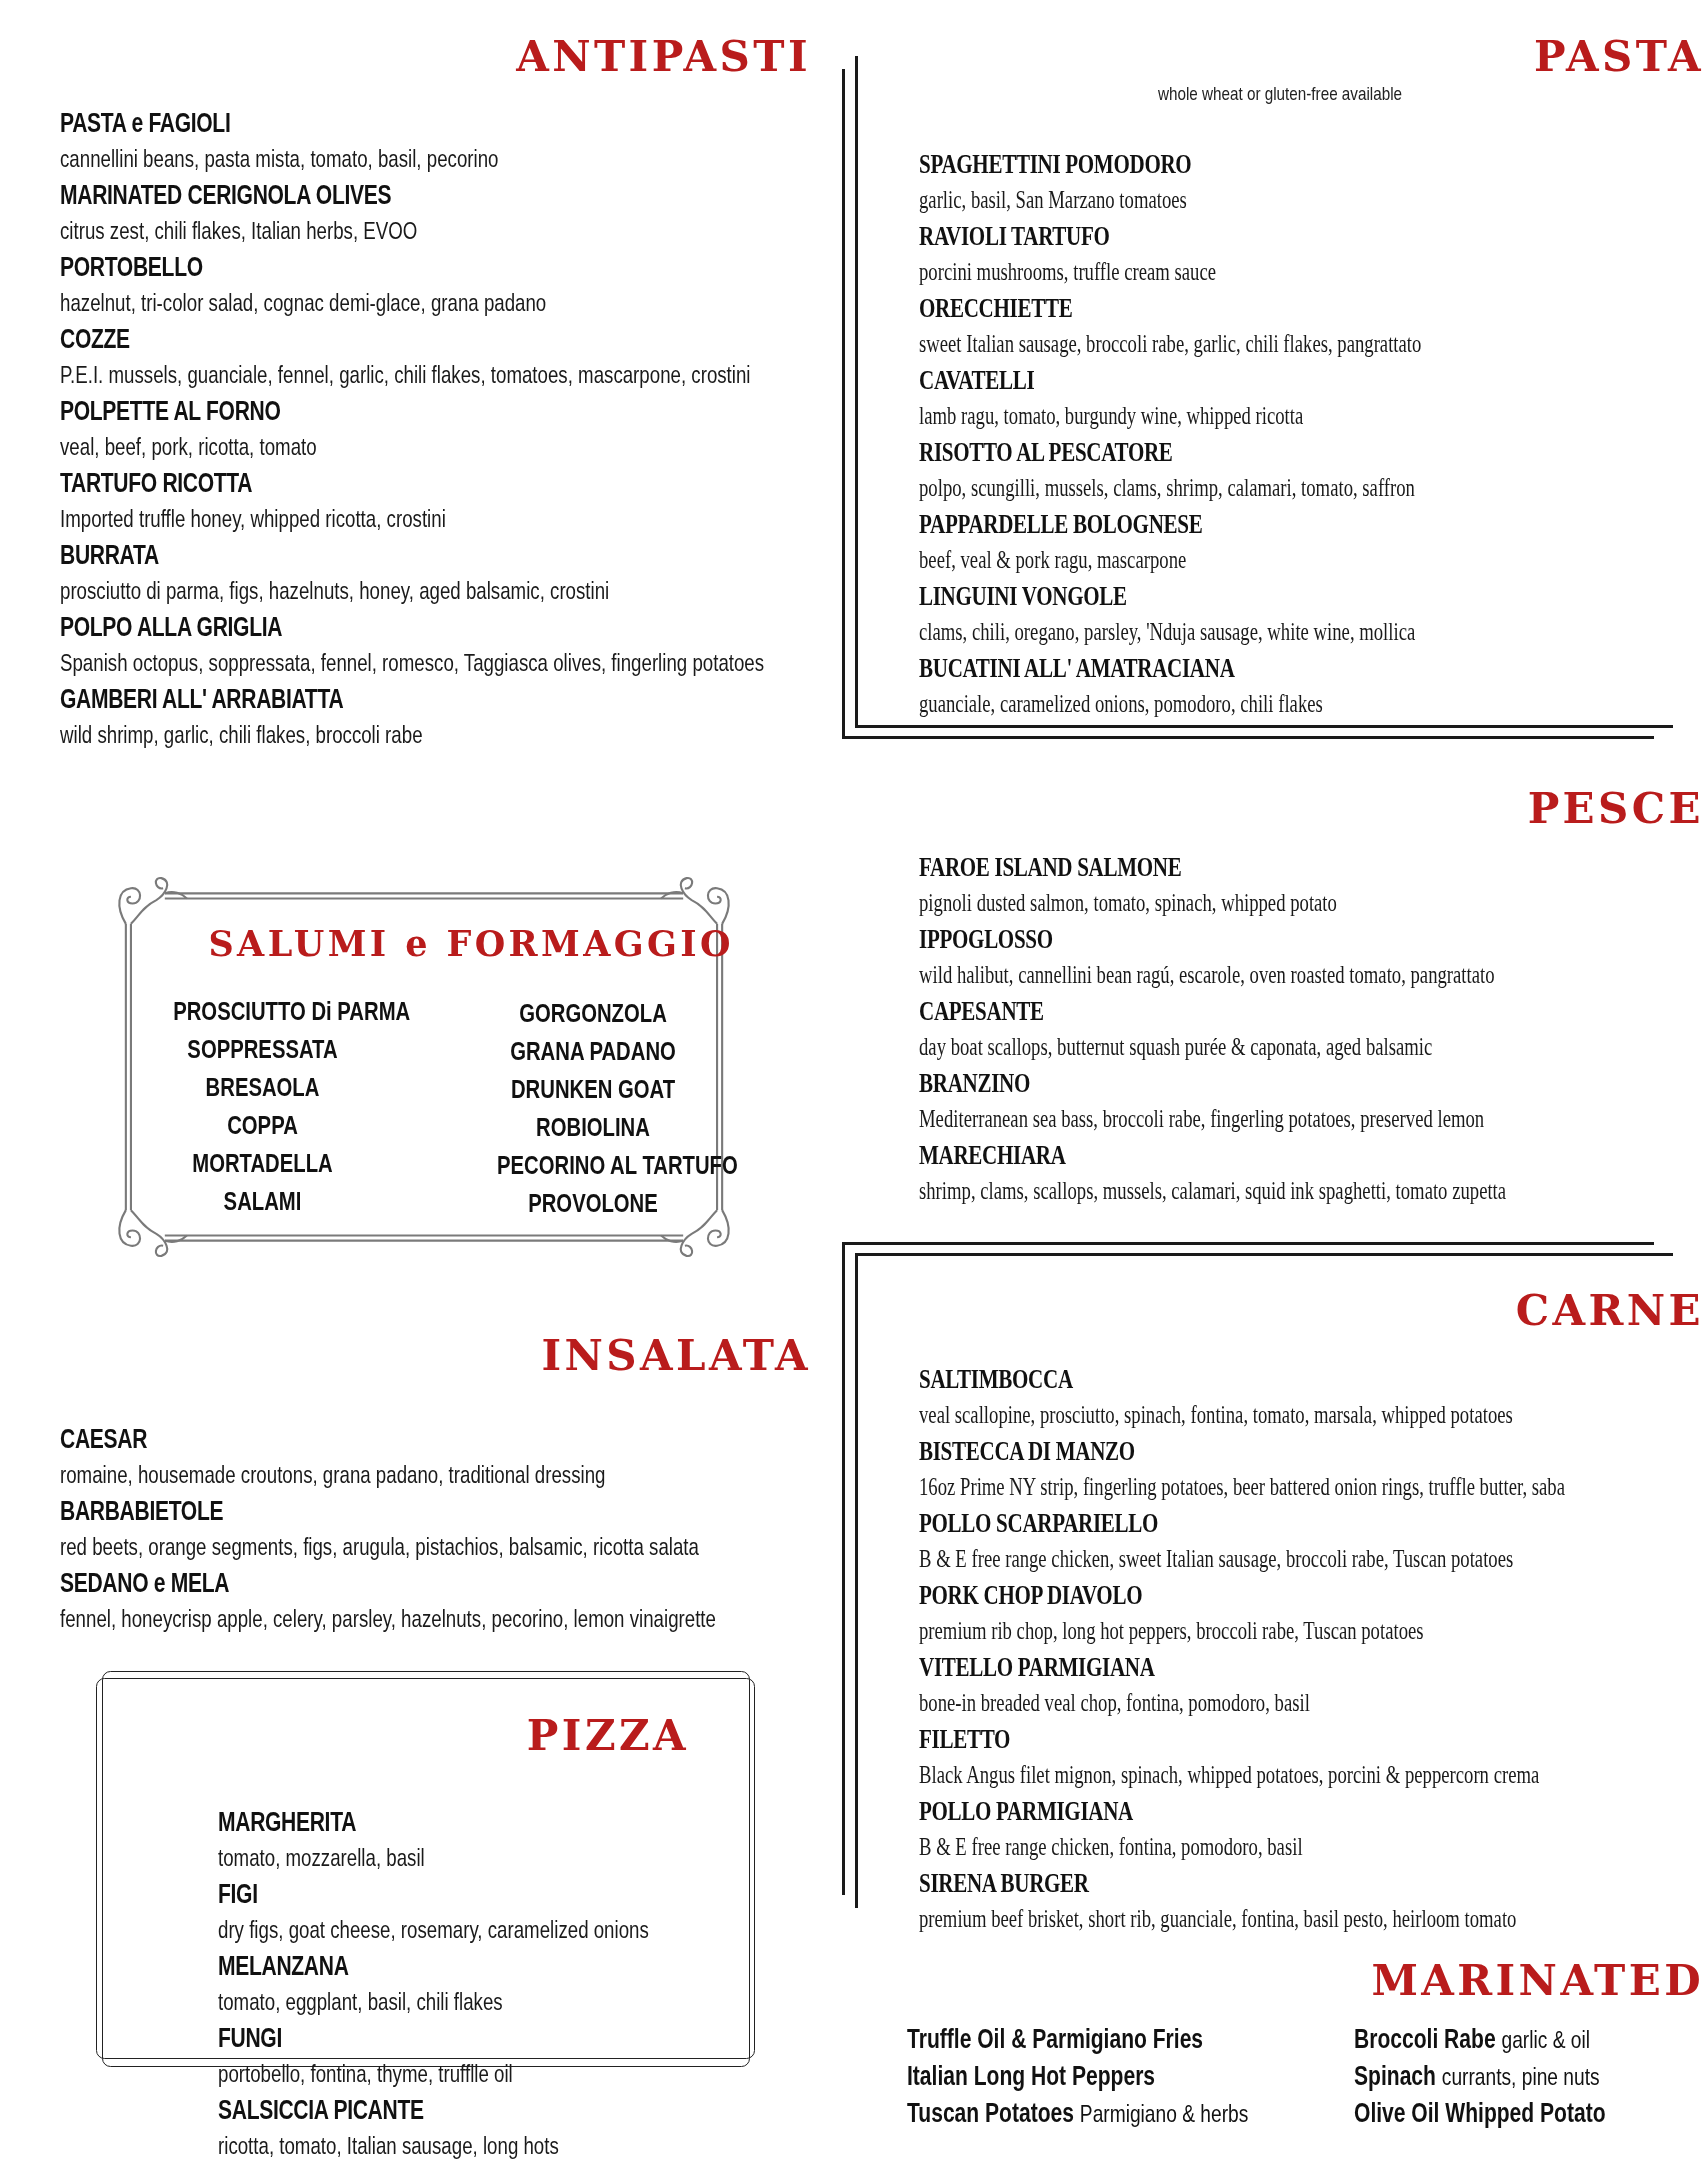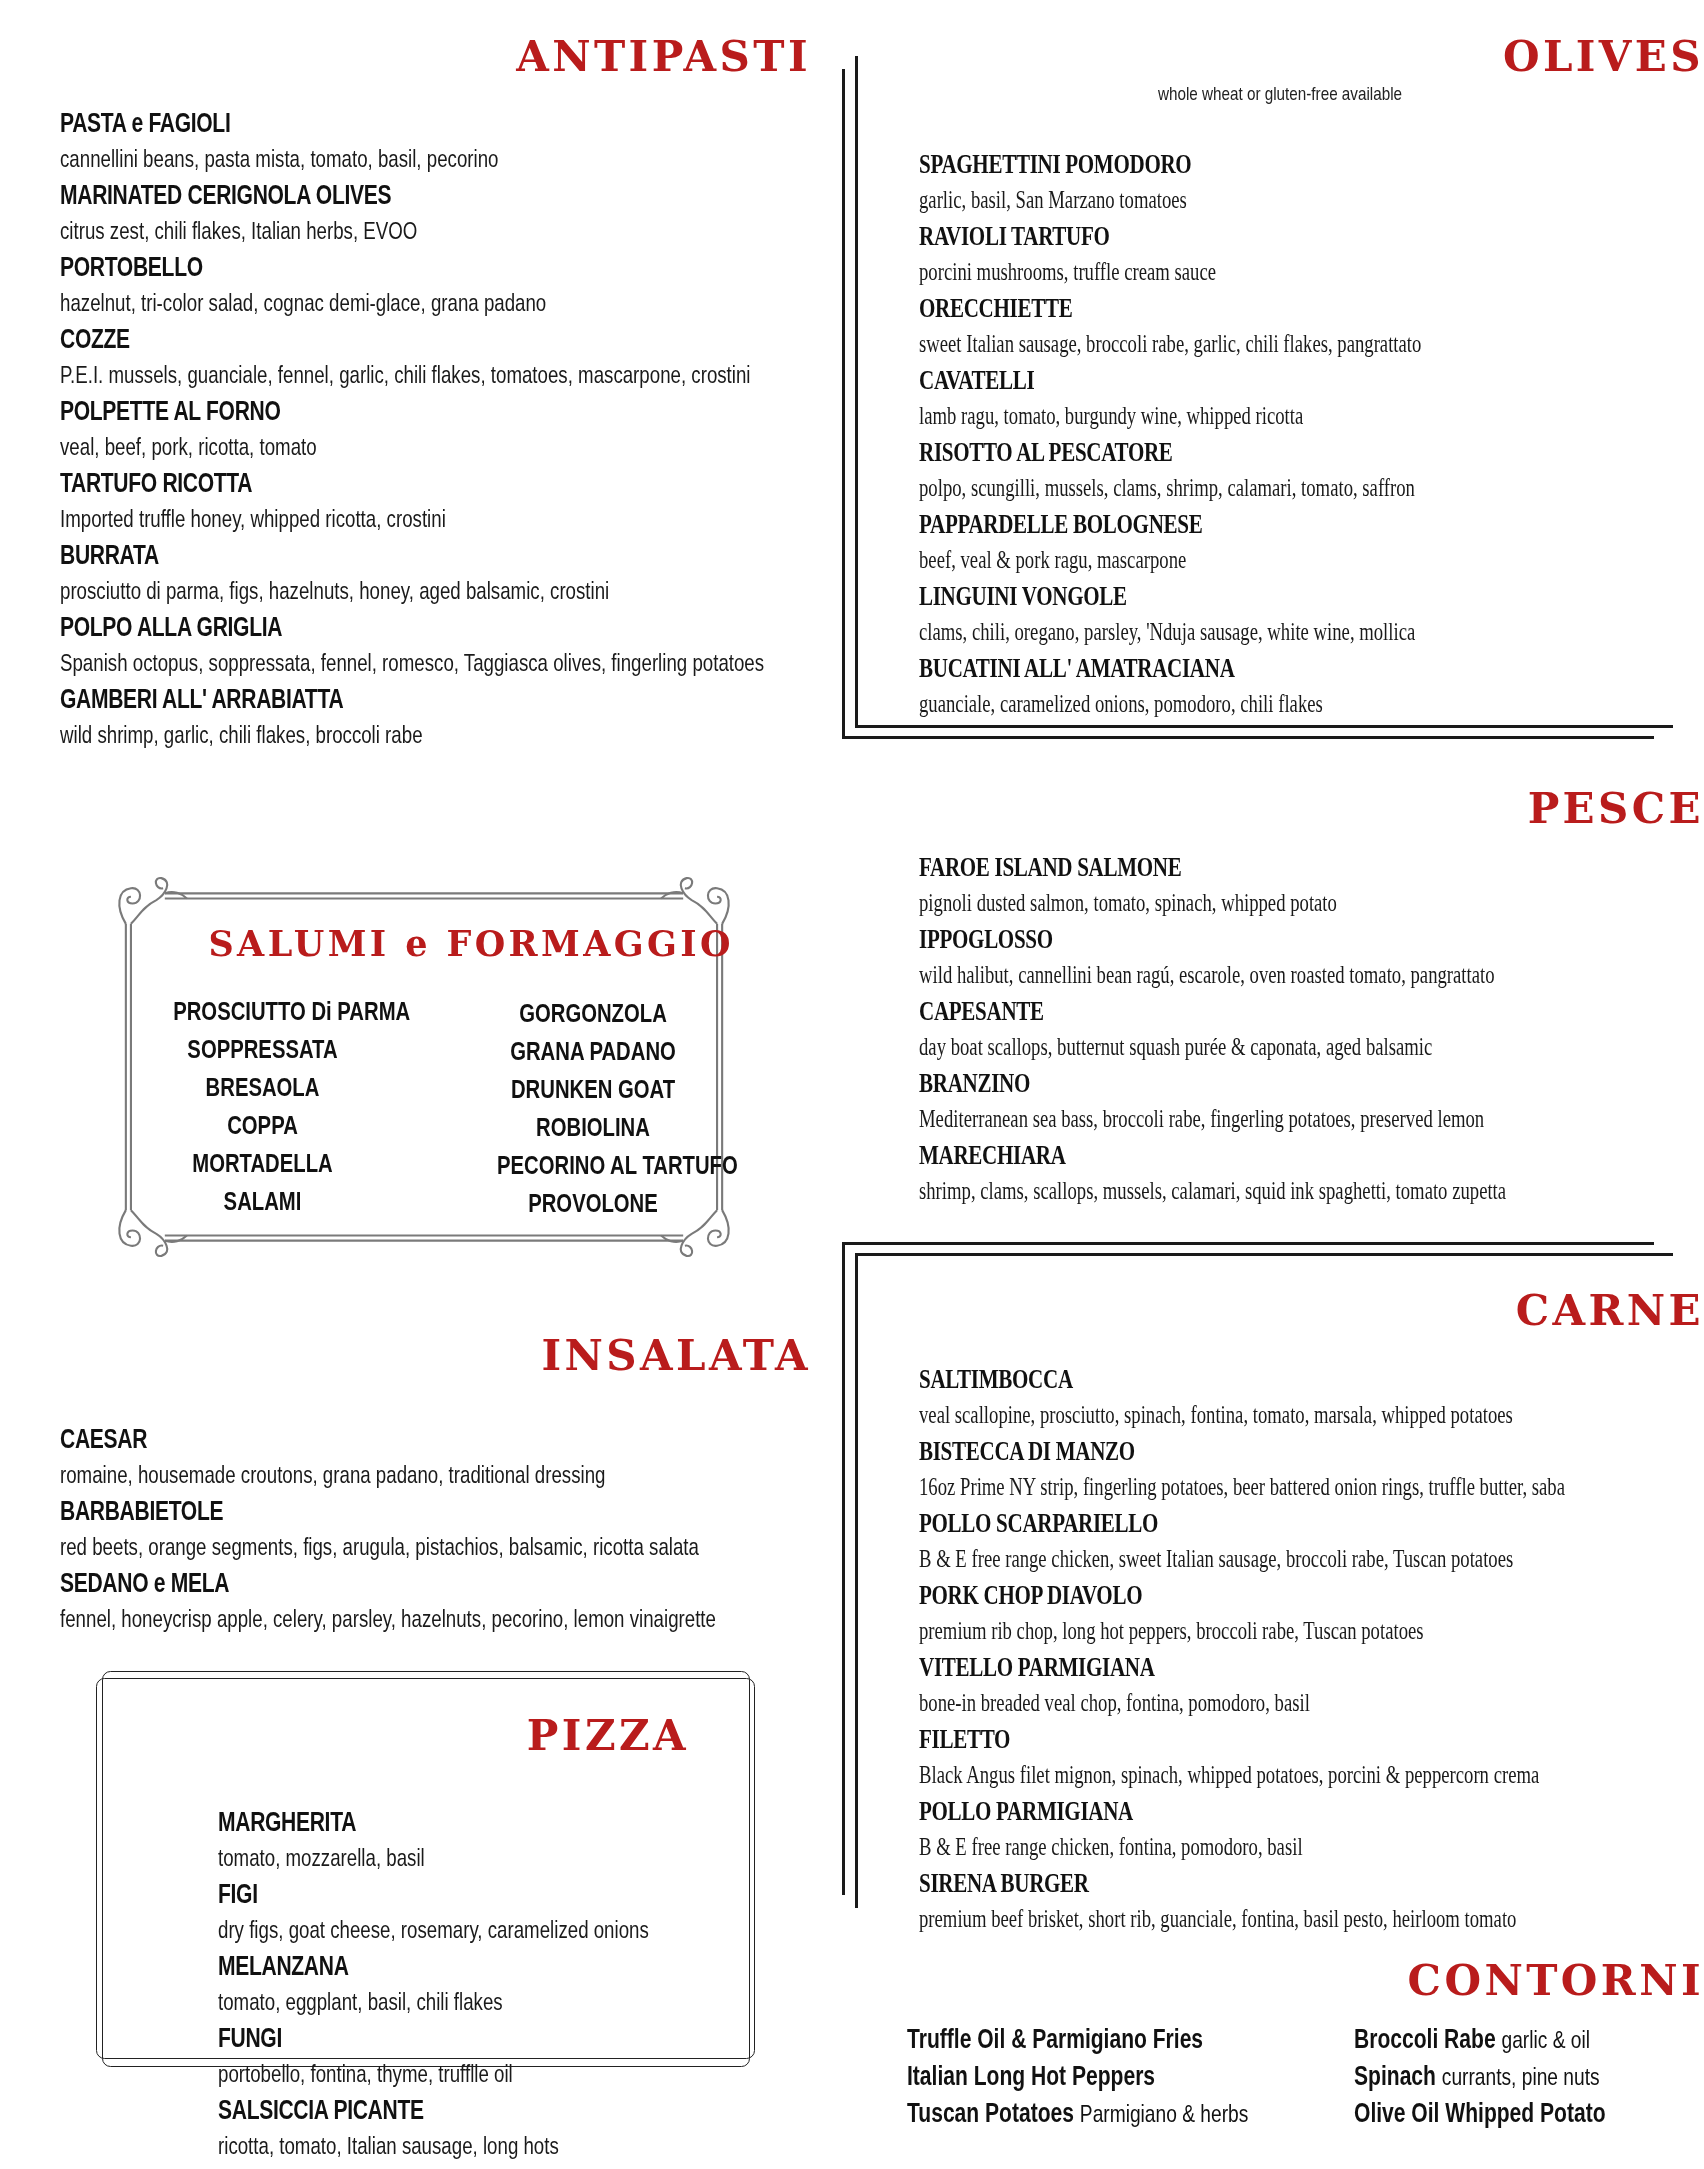--- a/index.html
+++ b/index.html
@@ -189,21 +189,21 @@
   </ul>
 </section>
 
 <section>
 
   <div class="abs vline" style="left:842px; top:69px; height:670px;"></div>
   <div class="abs vline" style="left:855px; top:56px; height:672px;"></div>
   <div class="abs hline" style="left:855px; top:725px; width:818px;"></div>
   <div class="abs hline" style="left:842px; top:736px; width:812px;"></div>
 
-  <div class="abs sec-title" style="left:856px; width:848px; top:36px;">OLIVES</div>
+  <div class="abs sec-title" style="left:856px; width:848px; top:36px;">PASTA</div>
   <div class="abs subnote" style="left:856px; width:848px; top:83px;">whole wheat or gluten-free available</div>
   <ul class="abs items col-right" style="top:134px;">
     <li>
         <span class="item-name">SPAGHETTINI POMODORO</span>
         <span class="item-desc">garlic, basil, San Marzano tomatoes</span>
       </li>
     <li>
         <span class="item-name">RAVIOLI TARTUFO</span>
         <span class="item-desc">porcini mushrooms, truffle cream sauce</span>
       </li>
@@ -297,21 +297,21 @@
         <span class="item-desc">B &amp; E free range chicken, fontina, pomodoro, basil</span>
       </li>
     <li>
         <span class="item-name">SIRENA BURGER</span>
         <span class="item-desc">premium beef brisket, short rib, guanciale, fontina, basil pesto, heirloom tomato</span>
       </li>
   </ul>
 </section>
 
 <section>
-  <div class="abs sec-title" style="left:856px; width:848px; top:1960px;">CONTORNI</div>
+  <div class="abs sec-title" style="left:856px; width:848px; top:1960px;">MARINATED</div>
   <div class="abs" style="left:907px; top:2021px; width:424px;">
     <div class="contorni-row"><b>Truffle Oil &amp; Parmigiano Fries</b> <span class="note"></span></div>
     <div class="contorni-row"><b>Italian Long Hot Peppers</b> <span class="note"></span></div>
     <div class="contorni-row"><b>Tuscan Potatoes</b> <span class="note">Parmigiano &amp; herbs</span></div>
   </div>
   <div class="abs" style="left:1354px; top:2021px; width:339px;">
     <div class="contorni-row"><b>Broccoli Rabe</b> <span class="note">garlic &amp; oil</span></div>
     <div class="contorni-row"><b>Spinach</b> <span class="note">currants, pine nuts</span></div>
     <div class="contorni-row"><b>Olive Oil Whipped Potato</b> <span class="note"></span></div>
   </div>

